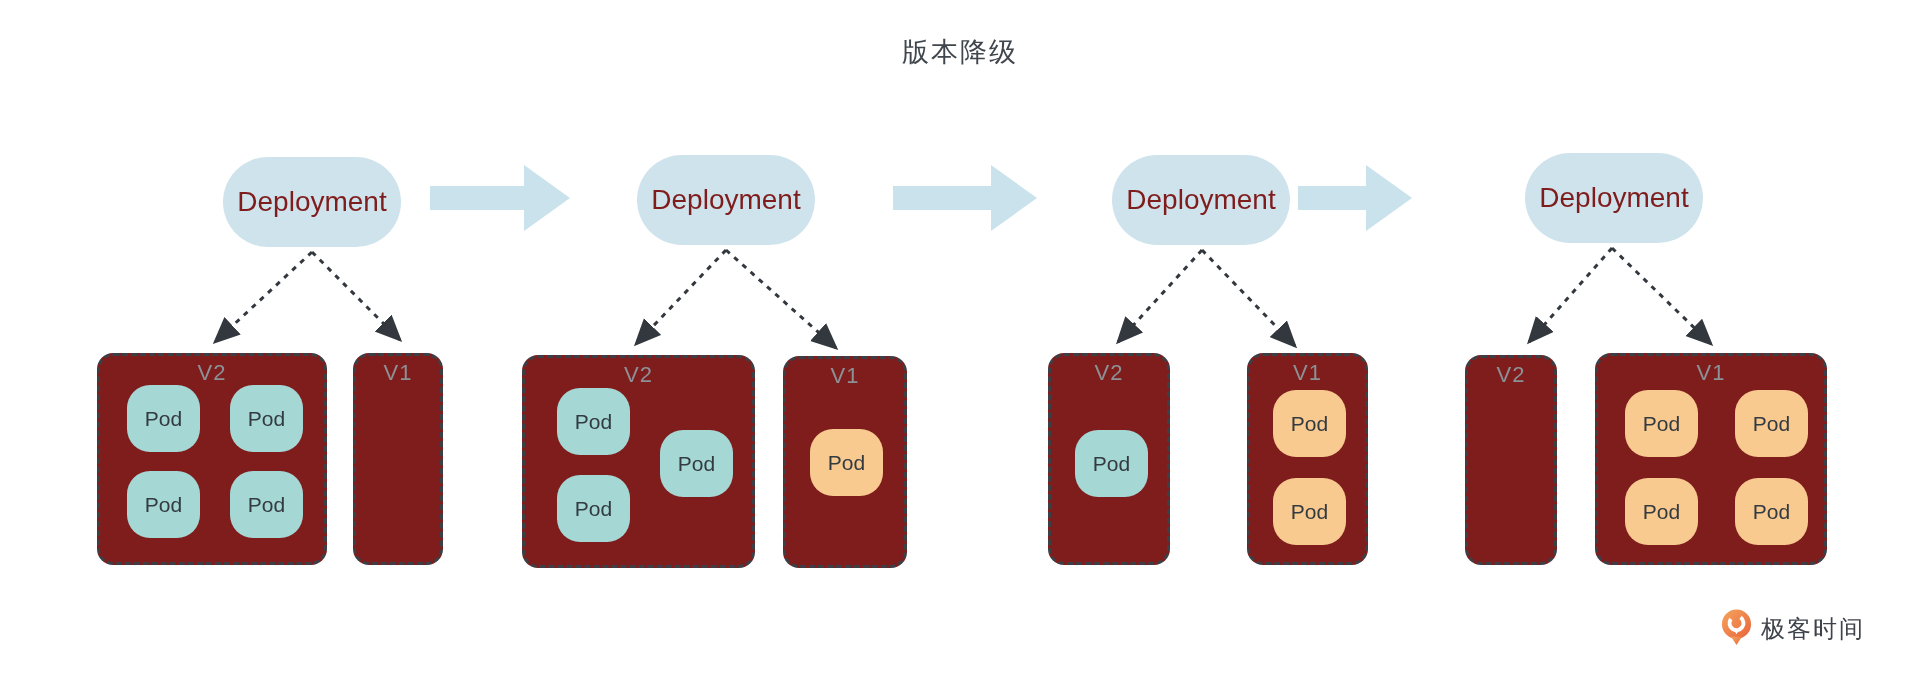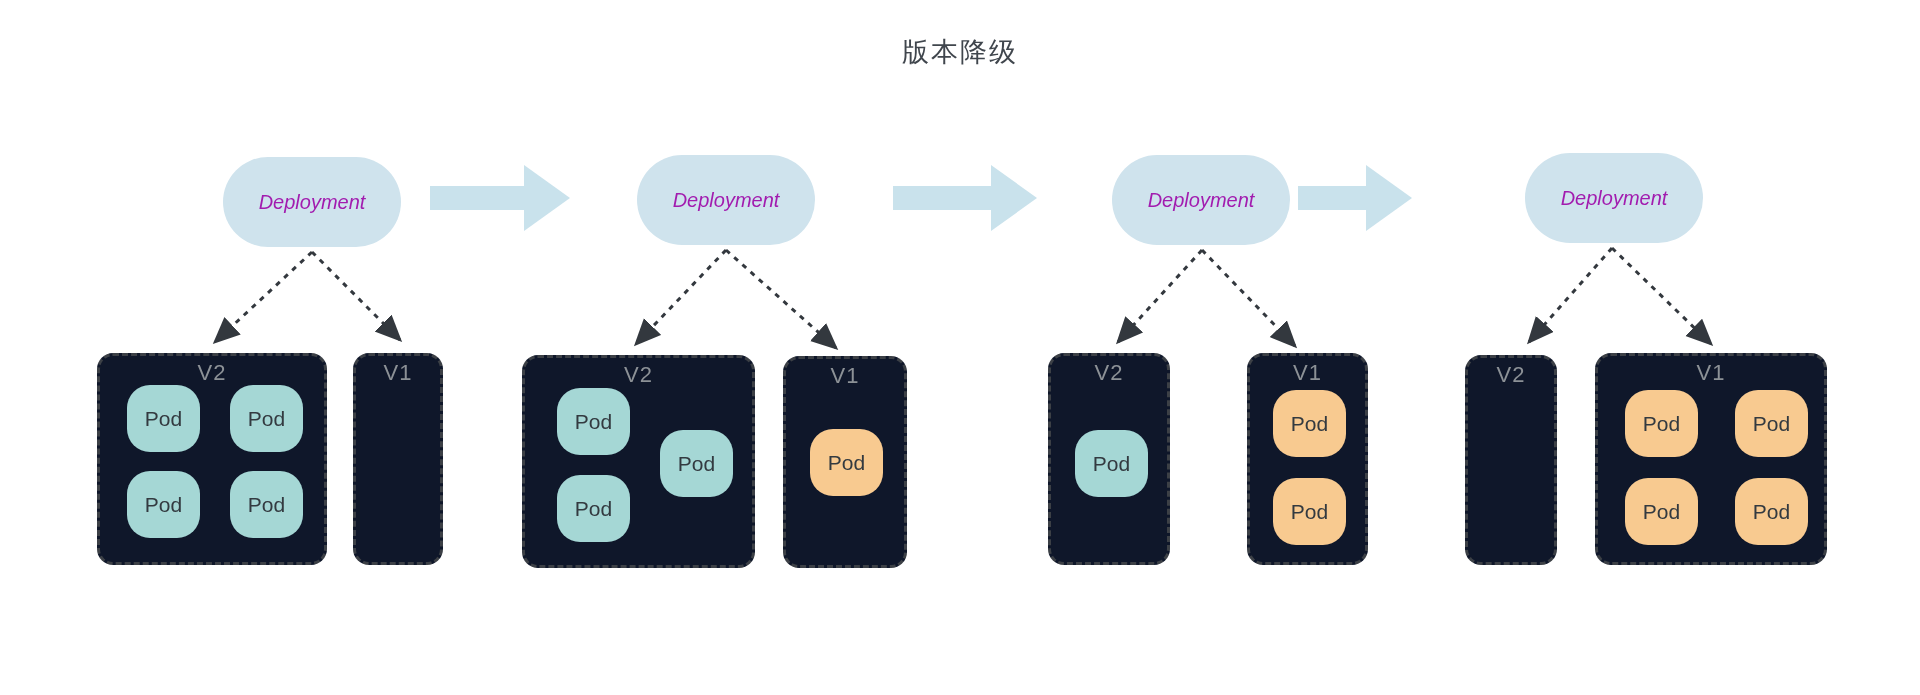--- a/index.html
+++ b/index.html
@@ -7,29 +7,29 @@
     position:relative;width:1920px;height:695px;background:#ffffff;overflow:hidden;
     font-family:"Liberation Sans","DejaVu Sans",sans-serif;
   }
   .title{
     position:absolute;top:34px;left:0;width:1920px;text-align:center;
     font-size:27px;color:#40464d;letter-spacing:2px;
   }
   .pill{
     position:absolute;width:178px;height:90px;border-radius:45px;
     background:#cfe3ed;display:flex;align-items:center;justify-content:center;
-    font-size:20px;color:#a21caf;font-style:italic;
+    font-size:28px;color:#7f1d1d;
   }
   .block-arrow{position:absolute;display:flex;align-items:center;height:66px;top:165px;}
   .block-arrow .body{height:24px;background:#c9e2ec;}
   .block-arrow .head{width:0;height:0;border-top:33px solid transparent;
     border-bottom:33px solid transparent;border-left:46px solid #c9e2ec;}
   .vbox{
     position:absolute;border:3px dashed #3c4046;border-radius:16px;box-sizing:border-box;
-    background:#0f172a;
+    background:#7f1d1d;
   }
   .vbox .vlabel{
     position:absolute;top:4px;left:0;width:100%;text-align:center;
     font-size:22px;color:#8c9196;font-weight:500;letter-spacing:1px;
   }
   .pod{
     position:absolute;width:73px;height:67px;border-radius:23px;
     display:flex;align-items:center;justify-content:center;
     font-size:21px;color:#333a40;
   }
@@ -120,14 +120,29 @@
     <div class="vlabel">V2</div>
   </div>
   <div class="vbox" style="left:1595px;top:353px;width:232px;height:212px">
     <div class="vlabel">V1</div>
     <div class="pod orange" style="left:27px;top:34px">Pod</div>
     <div class="pod orange" style="left:137px;top:34px">Pod</div>
     <div class="pod orange" style="left:27px;top:122px">Pod</div>
     <div class="pod orange" style="left:137px;top:122px">Pod</div>
   </div>
 
+  <div class="logo">
+    <svg width="33" height="42" viewBox="0 0 34 42">
+      <defs>
+        <linearGradient id="lg" x1="0" y1="0" x2="1" y2="1">
+          <stop offset="0" stop-color="#f5a55e"></stop>
+          <stop offset="1" stop-color="#e9643a"></stop>
+        </linearGradient>
+      </defs>
+      <circle cx="17" cy="16" r="15" fill="url(#lg)"></circle>
+      <path d="M11.5 29 L22.5 29 L17 37.5 Z" fill="url(#lg)"></path>
+      <circle cx="17" cy="15" r="7.2" fill="none" stroke="#ffffff" stroke-width="4" stroke-dasharray="34 11" transform="rotate(-55 17 15)"></circle>
+      <path d="M14 21.5 L20 21.5 L17 26.5 Z" fill="#ffffff"></path>
+    </svg>
+    <span class="logo-text">极客时间</span>
+  </div>
 
 </div>
 
 </body></html>

